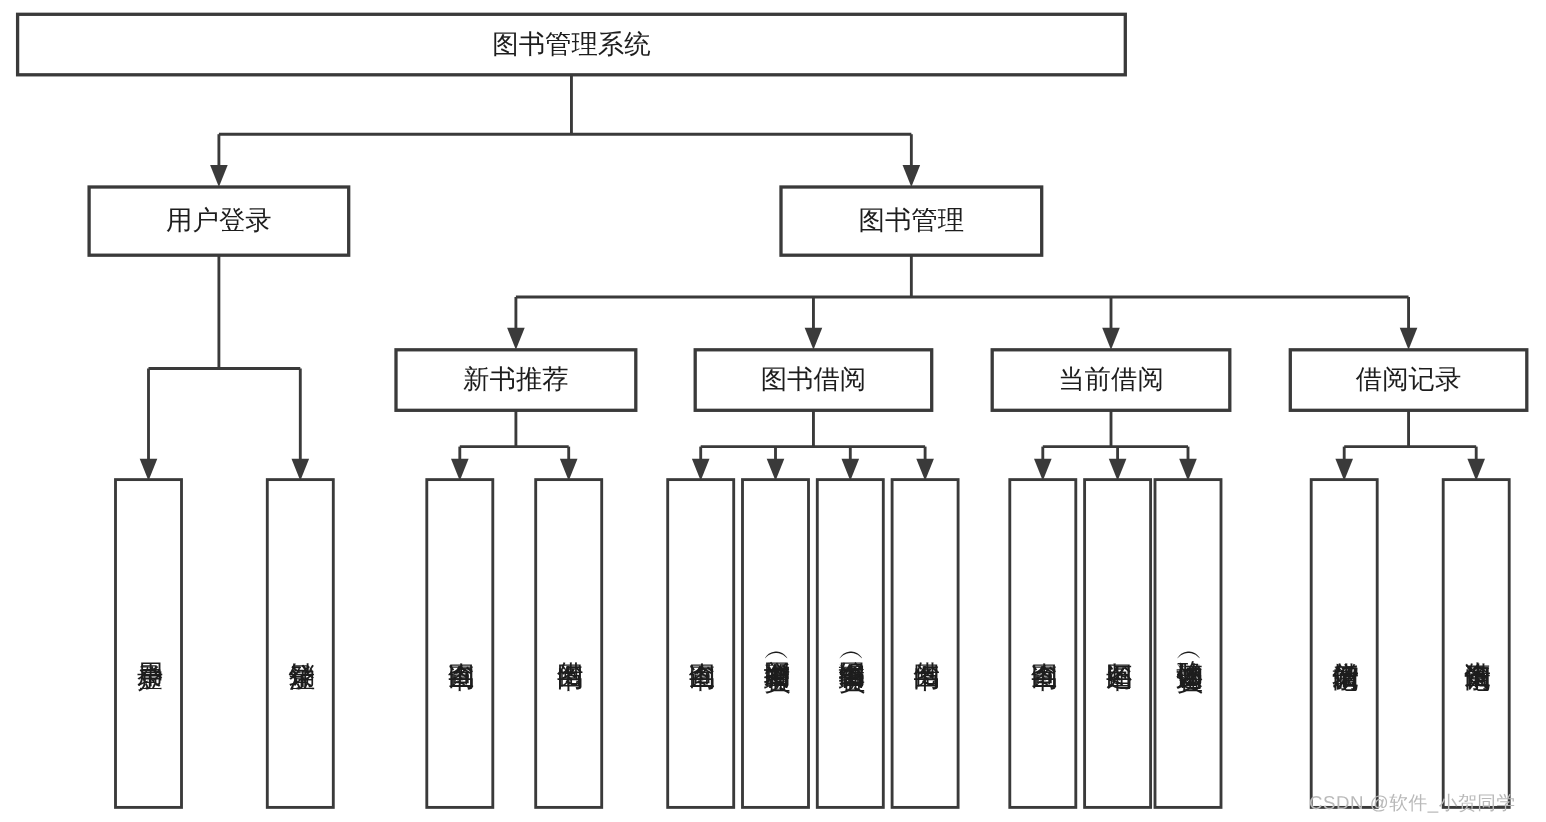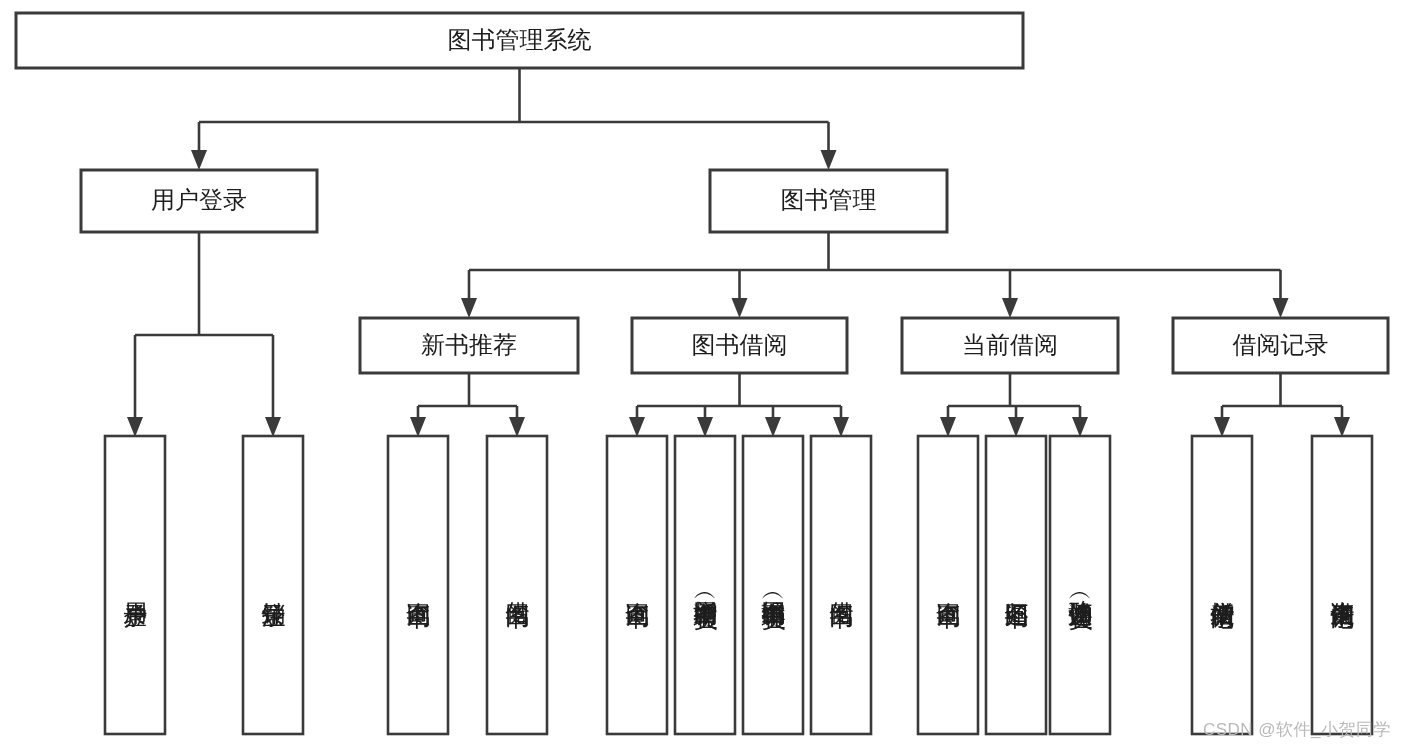--- a/index.html
+++ b/index.html
@@ -66,21 +66,21 @@
     font-family: "Liberation Sans", "DejaVu Sans", sans-serif;
     font-size: 24px;
     color: #1d1d1d;
     line-height: 1.12;
     letter-spacing: 1px;
     white-space: nowrap;
     text-align: center;
   }
   .watermark {
     position: absolute;
-    right: 14px;
+    right: 27px;
     bottom: 6px;
     font-family: "Liberation Sans", "DejaVu Sans", sans-serif;
     font-size: 17px;
     color: #b9b9b9;
     letter-spacing: 0.5px;
     white-space: nowrap;
   }
 </style>
 </head>
 <body>

